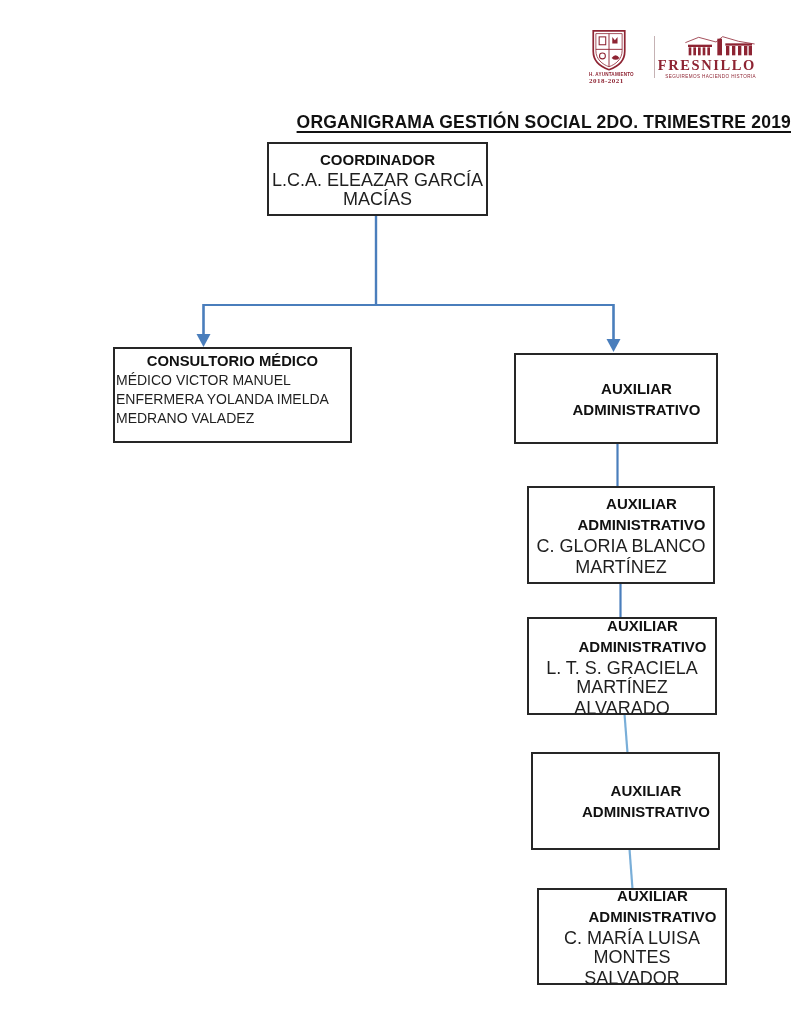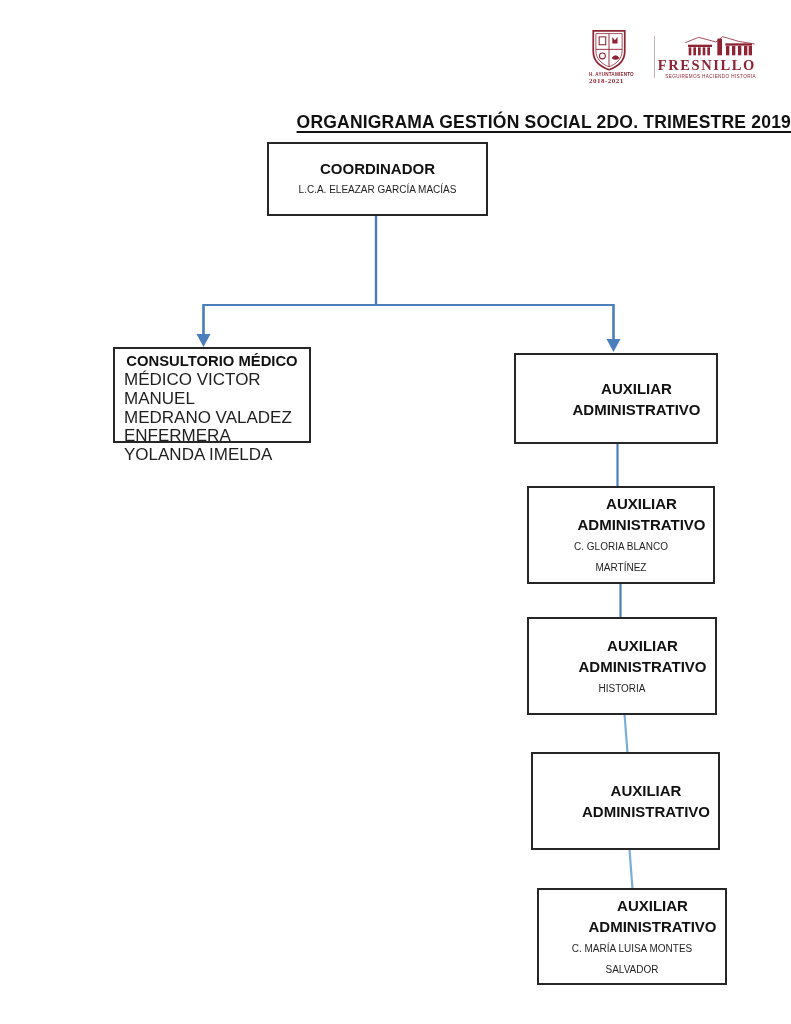--- a/index.html
+++ b/index.html
@@ -51,31 +51,31 @@
 
   
   .box{
     position:absolute;z-index:2;background:#fff;
     border:2px solid var(--border);
     display:flex;flex-direction:column;justify-content:center;align-items:center;
     text-align:center;
   }
   .box-title{font-weight:bold;font-size:15px;line-height:20px;color:#111;}
   .aux .box-title{line-height:21px;width:100%;padding-left:41px;}
-  .box-name{font-size:10px;line-height:19px;white-space:pre-wrap;}
+  .box-name{font-size:18px;line-height:19px;white-space:pre-wrap;}
   .box.coordinator{left:267px;top:142px;width:221px;height:74px;}
   .box.coordinator .box-name{margin-top:1px;}
 
   .box.consultorio{
-    left:113px;top:347px;width:198px;height:96px;
+    left:113px;top:347px;width:239px;height:96px;
     justify-content:flex-start;align-items:stretch;padding-top:3px;
   }
   .box.consultorio .box-title{font-size:14.8px;line-height:19px;text-align:center;}
   .box.consultorio .member-line{
-    font-size:17px;line-height:18.8px;text-align:left;padding-left:9px;white-space:pre-wrap;
+    font-size:14px;line-height:18.8px;text-align:left;padding-left:1px;white-space:pre-wrap;
   }
 
   .box.aux{border-width:2.5px;}
   .box.aux-0{left:514px;top:353px;width:204px;height:91px;}
   .box.aux-1{left:527px;top:486px;width:188px;height:98px;}
   .box.aux-2{left:527px;top:617px;width:190px;height:98px;}
   .box.aux-3{left:531px;top:752px;width:189px;height:98px;}
   .box.aux-4{left:537px;top:888px;width:190px;height:97px;}
   .box.aux .box-name{margin-top:2px;}
 </style>
@@ -138,40 +138,41 @@
   </svg>
 
   <div class="box coordinator">
     <div class="box-title">COORDINADOR</div>
     <div class="box-name">L.C.A. ELEAZAR GARCÍA MACÍAS</div>
   </div>
 
   <div class="box consultorio">
     <div class="box-title">CONSULTORIO MÉDICO</div>
     <div class="member-line">MÉDICO VICTOR MANUEL</div>
+    <div class="member-line">ENFERMERA YOLANDA IMELDA</div>
     <div class="member-line">MEDRANO VALADEZ</div>
-    <div class="member-line">ENFERMERA YOLANDA IMELDA</div>
   </div>
 
   <div class="box aux aux-0">
     <div class="box-title">AUXILIAR</div>
     <div class="box-title">ADMINISTRATIVO</div>
   </div>
 
   <div class="box aux aux-1">
     <div class="box-title">AUXILIAR</div>
     <div class="box-title">ADMINISTRATIVO</div>
     <div class="box-name">C. GLORIA BLANCO</div>
     <div class="box-name">MARTÍNEZ</div>
   </div>
 
   <div class="box aux aux-2">
     <div class="box-title">AUXILIAR</div>
     <div class="box-title">ADMINISTRATIVO</div>
-    <div class="box-name">HISTORIA</div>
+    <div class="box-name">L. T. S. GRACIELA MARTÍNEZ</div>
+    <div class="box-name">ALVARADO</div>
   </div>
 
   <div class="box aux aux-3">
     <div class="box-title">AUXILIAR</div>
     <div class="box-title">ADMINISTRATIVO</div>
   </div>
 
   <div class="box aux aux-4">
     <div class="box-title">AUXILIAR</div>
     <div class="box-title">ADMINISTRATIVO</div>

